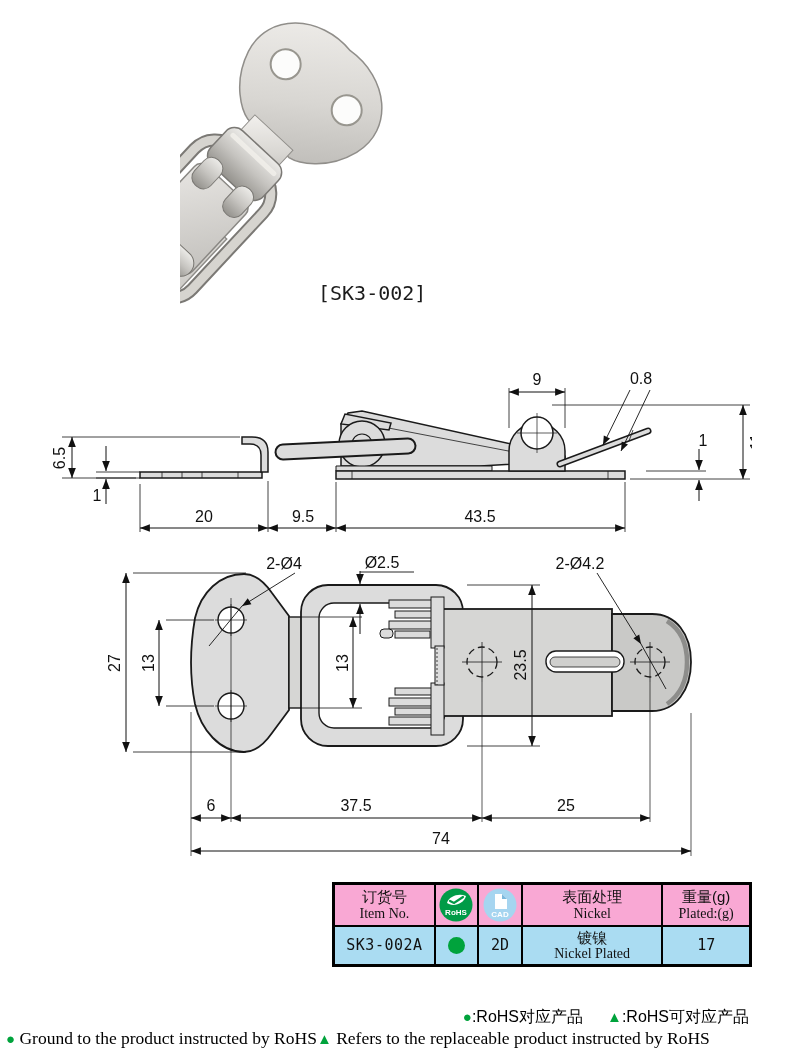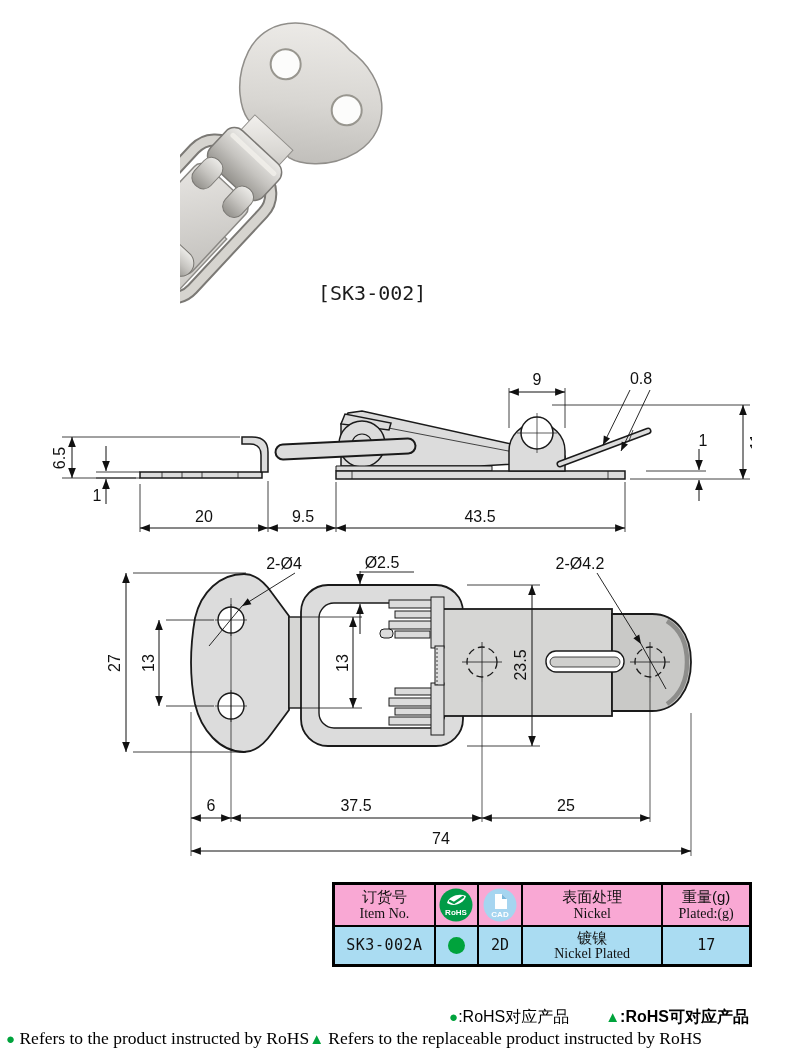--- a/index.html
+++ b/index.html
@@ -18,21 +18,21 @@
   tr.r2{height:41px;background:#ffffff;}
   .cn{font-size:15px;line-height:1.15;}
   .en{font-family:"Liberation Serif",serif;font-size:14px;line-height:1.1;}
   .pn{font-family:"DejaVu Sans Mono",monospace;font-size:15px;letter-spacing:0.5px;}
   .num{font-family:"DejaVu Sans Mono",monospace;font-size:15px;}
   .dot{display:inline-block;width:17px;height:17px;border-radius:50%;background:#00a33c;vertical-align:middle;}
   .badge{display:inline-block;vertical-align:middle;}
   
   .legend-cn{position:absolute;top:1007px;right:3px;font-size:16px;white-space:nowrap;color:#000;}
   .legend-cn .sym{color:#00a33c;font-size:15px;}
-  .legend-cn .grp2{margin-left:36px;font-weight:bold;}
+  .legend-cn .grp2{margin-left:24px;}
   .legend-en{position:absolute;top:1028px;left:6px;font-family:"Liberation Serif",serif;
              font-size:17.5px;white-space:nowrap;color:#000;}
   .legend-en .sym{color:#00a33c;font-size:15px;}
   .legend-en .grp2{margin-left:0;}
 </style>
 </head>
 <body>
 
 <div class="page">
 
@@ -308,17 +308,17 @@
       <td class="num">17</td>
     </tr>
   </tbody>
     </table>
 
   <div class="legend-cn">
     <span class="sym">●</span><span>:RoHS对应产品</span><span class="grp2"><span class="sym">▲</span><span>:RoHS可对应产品</span></span>
   </div>
   <div class="legend-en">
     <span class="sym">●</span>
-    <span>Refers to the product instructed by RoHS</span><span class="grp2"><span class="sym">▲</span>
+    <span>Ground to the product instructed by RoHS</span><span class="grp2"><span class="sym">▲</span>
     <span>Refers to the replaceable product instructed by RoHS</span></span>
   </div>
 
 </div>
 
 </body></html>

